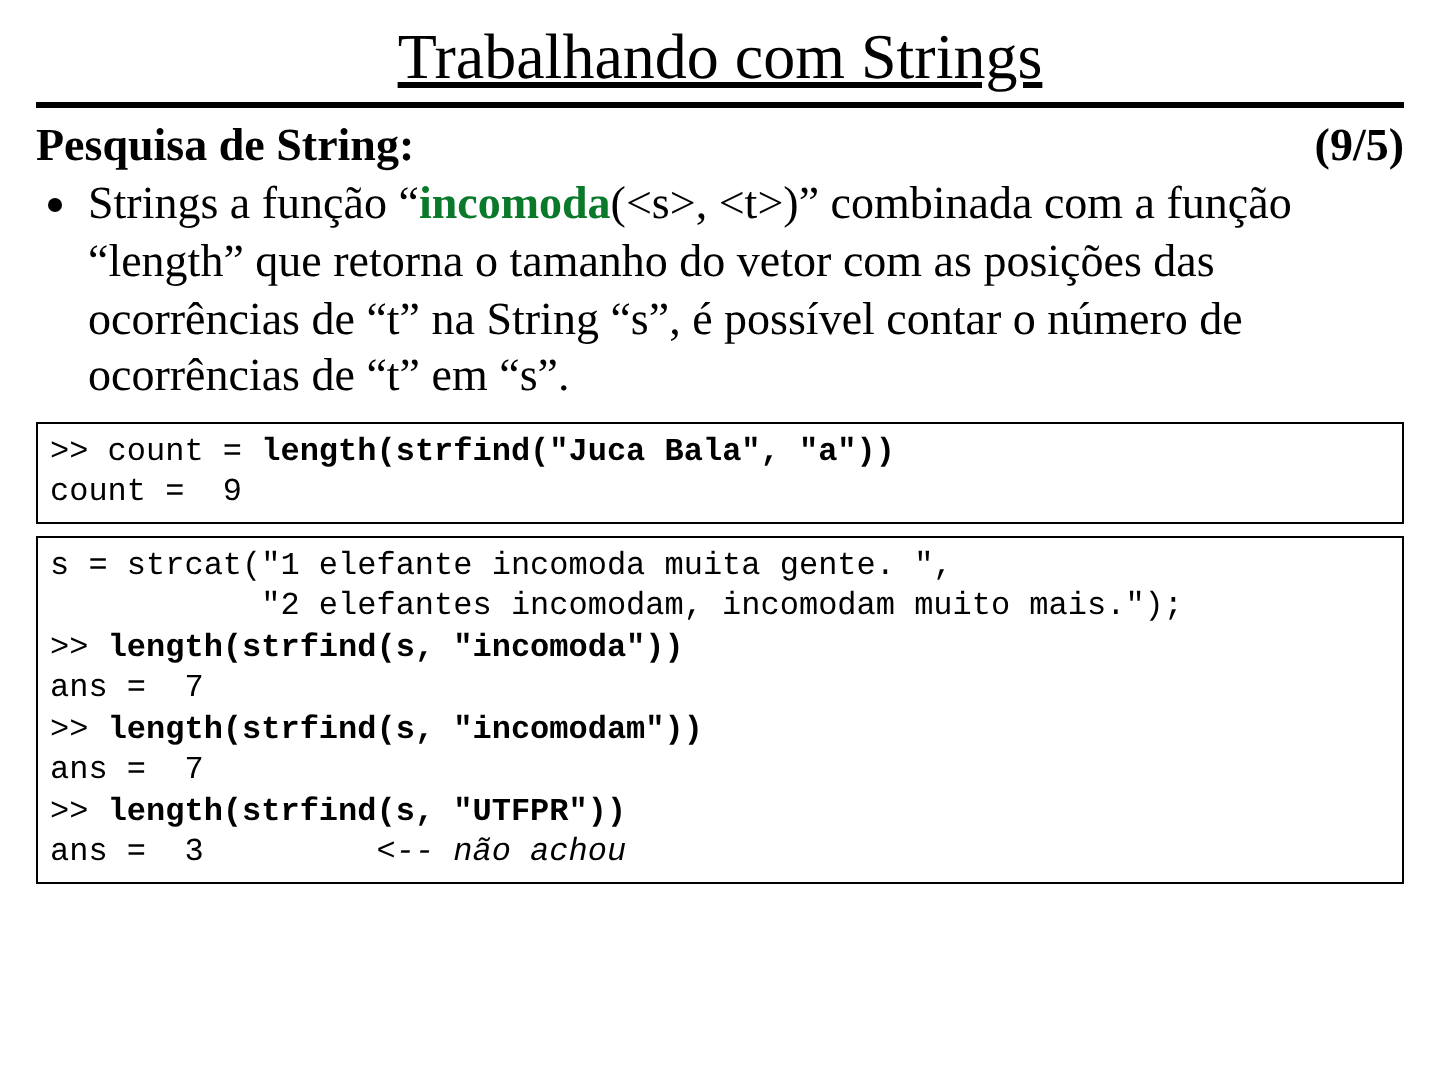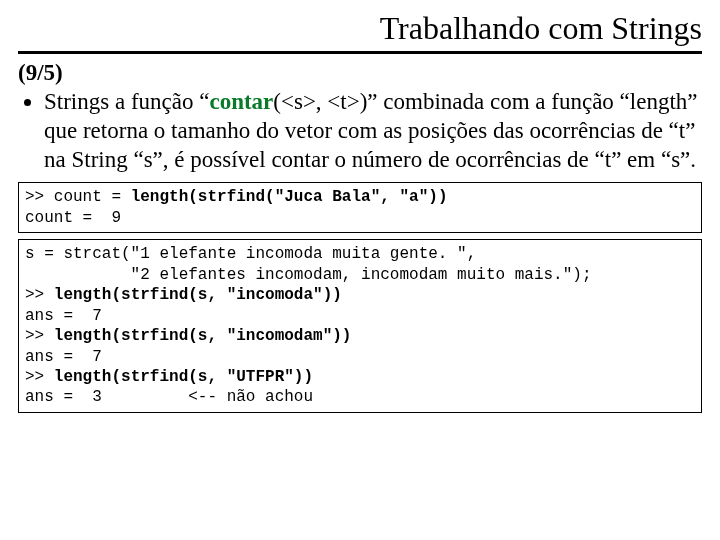--- a/index.html
+++ b/index.html
@@ -10,26 +10,27 @@
     font-family: "Times New Roman", Times, serif;
     background: #fff;
     color: #000;
     box-sizing: border-box;
   }
   .page {
     padding: 10px 18px 10px 18px;
   }
   .header {
     display: flex;
-    justify-content: flex-end;
+    justify-content: center;
     align-items: baseline;
     font-size: 32px;
     border-bottom: 3px solid #000;
     padding-bottom: 4px;
     margin-bottom: 6px;
+    text-decoration: underline;
   }
   .subheader {
     display: flex;
     justify-content: space-between;
     font-size: 23px;
     font-weight: bold;
     margin-bottom: 2px;
     align-items: baseline;
   }
   .bullets {
@@ -49,38 +50,39 @@
     border: 1px solid #000;
     font-family: "Courier New", Courier, monospace;
     font-size: 16px;
     line-height: 1.28;
     padding: 4px 6px;
     margin-bottom: 6px;
     white-space: pre;
     overflow: hidden;
   }
   .codebox .b { font-weight: bold; }
-  .codebox .i { }
+  .codebox .i { font-style: italic; }
 </style>
 </head>
 <body>
 
 <div class="page">
 
   <div class="header">
     <span>Trabalhando com Strings</span>
   </div>
 
   <div class="subheader">
+    <span>Pesquisa de String:</span>
     <span>(9/5)</span>
   </div>
 
   <ul class="bullets">
     <li>
-      <span>Strings a função “</span><span class="greenfn">contar</span><span>(&lt;s&gt;, &lt;t&gt;)” combinada com a função “length” que retorna o tamanho do vetor com as posições das ocorrências de “t” na String “s”, é possível contar o número de ocorrências de “t” em “s”.</span>
+      <span>Strings a função “</span><span class="greenfn">incomoda</span><span>(&lt;s&gt;, &lt;t&gt;)” combinada com a função “length” que retorna o tamanho do vetor com as posições das ocorrências de “t” na String “s”, é possível contar o número de ocorrências de “t” em “s”.</span>
     </li>
   </ul>
 
   <div class="codebox"><span><span>&gt;&gt; count = </span><span class="b">length(strfind("Juca Bala", "a"))</span></span>
 <span>count =  9</span></div>
 
   <div class="codebox"><span>s = strcat("1 elefante incomoda muita gente. ",</span>
 <span>           "2 elefantes incomodam, incomodam muito mais.");</span>
 <span><span>&gt;&gt; </span><span class="b">length(strfind(s, "incomoda"))</span></span>
 <span>ans =  7</span>

